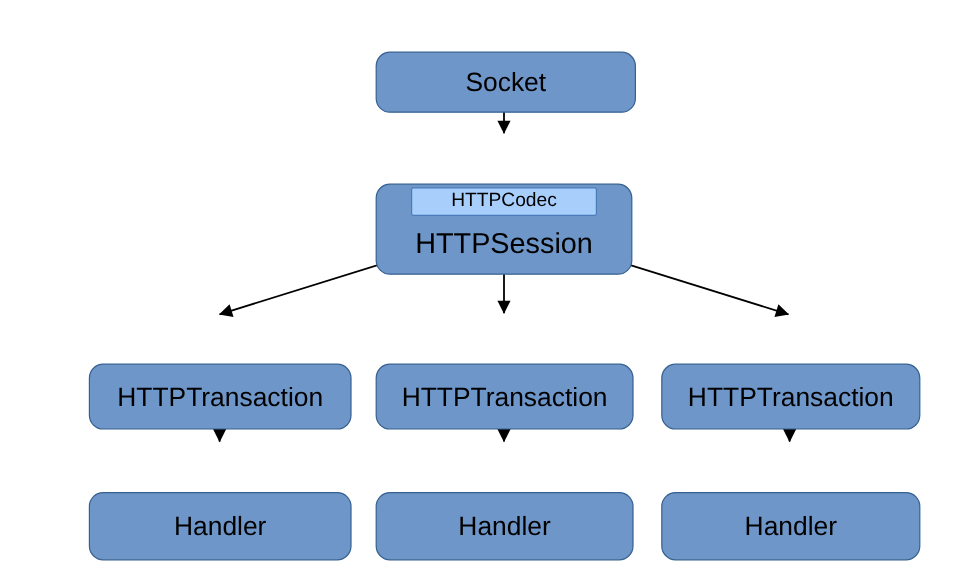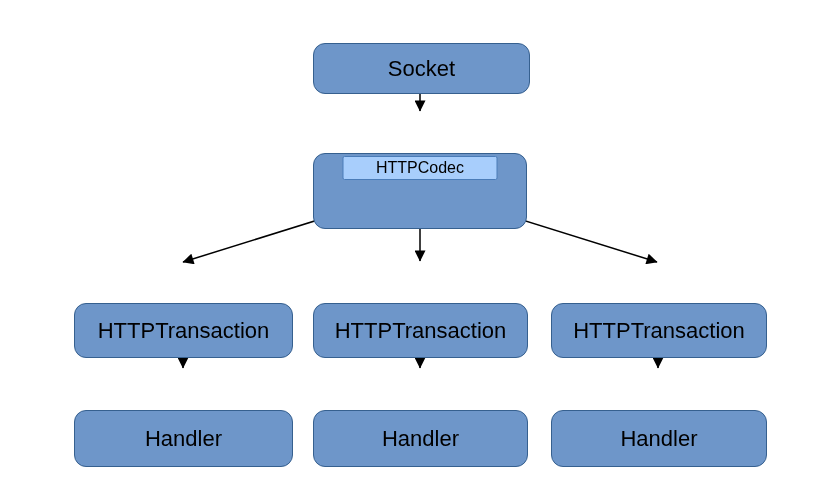--- a/index.html
+++ b/index.html
@@ -101,20 +101,21 @@
   </svg>
 
   <div class="node node-socket">
     <span>Socket</span>
   </div>
 
   <div class="node node-session">
     <div class="codec">
       <span>HTTPCodec</span>
     </div>
+    <div class="session-label">HTTPSession</div>
   </div>
 
   <div class="node node-transaction-1">
     <span>HTTPTransaction</span>
   </div>
   <div class="node node-transaction-2">
     <span>HTTPTransaction</span>
   </div>
   <div class="node node-transaction-3">
     <span>HTTPTransaction</span>

